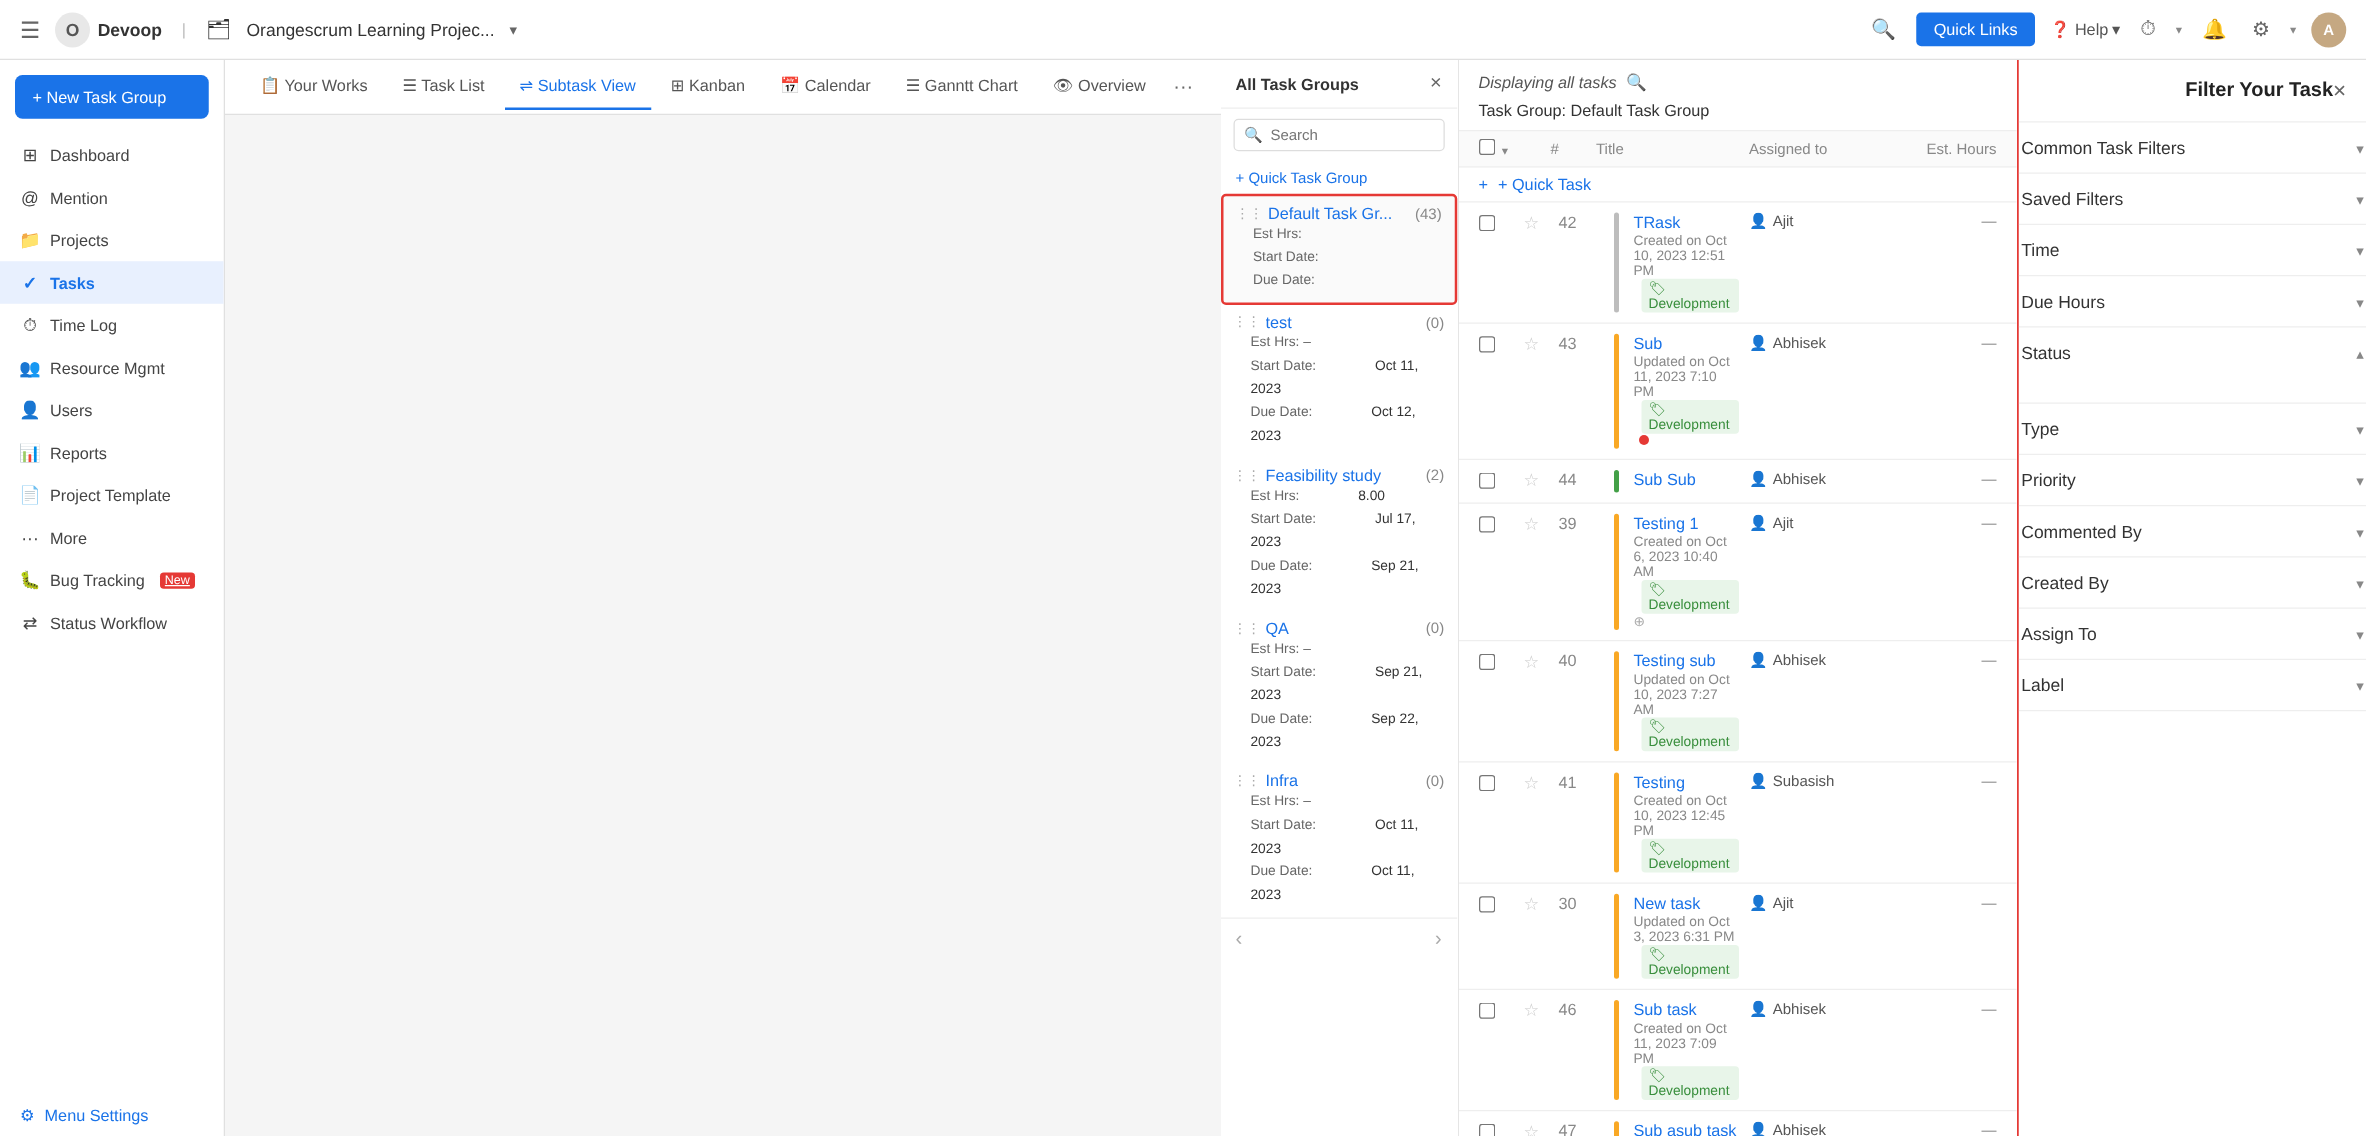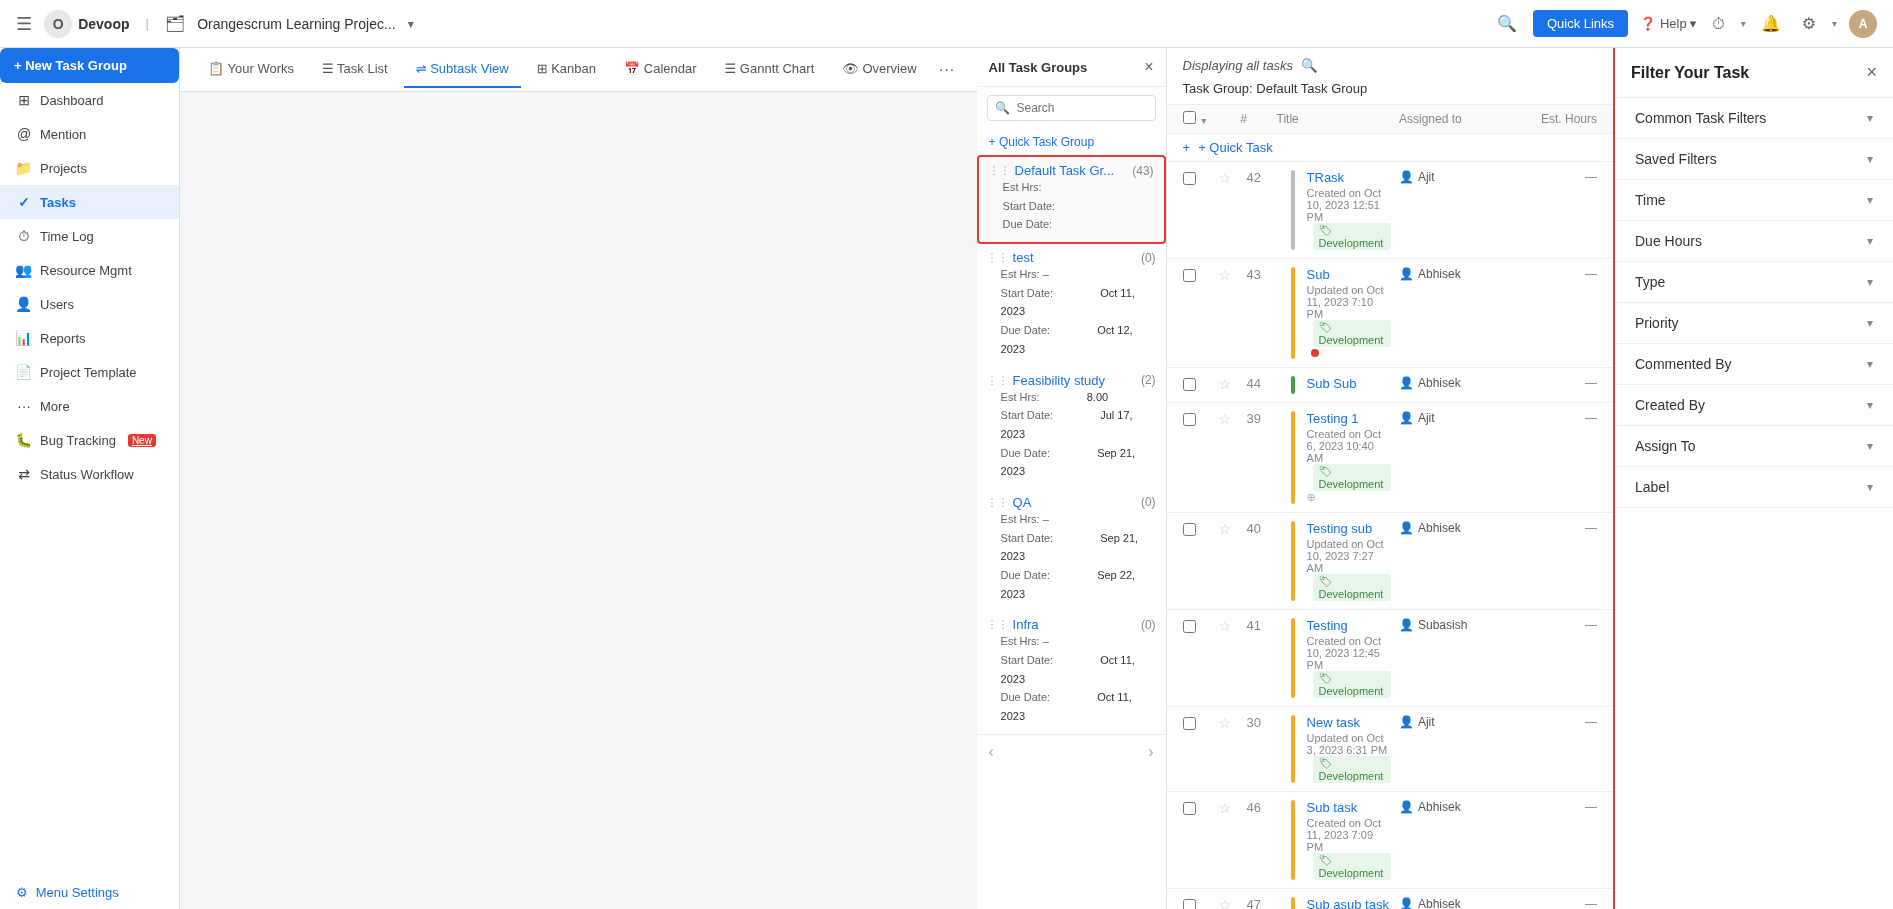--- a/index.html
+++ b/index.html
@@ -14,21 +14,21 @@
     .help-btn { display: flex; align-items: center; gap: 3px; font-size: 13px; color: #555; cursor: pointer; }
     .icon-btn { background: none; border: none; cursor: pointer; color: #666; font-size: 16px; padding: 4px; }
     .hamburger-btn { background: none; border: none; cursor: pointer; color: #666; font-size: 18px; }
     .avatar { width: 28px; height: 28px; border-radius: 50%; background: #c5a882; display: flex; align-items: center; justify-content: center; color: #fff; font-size: 12px; font-weight: 600; }
 
     
     .main-layout { display: flex; flex: 1; overflow: hidden; }
 
     
     .left-sidebar { width: 180px; background: #fff; border-right: 1px solid #e0e0e0; display: flex; flex-direction: column; flex-shrink: 0; overflow-y: auto; }
-    .new-task-group-btn { background: #1a73e8; color: #fff; border: none; border-radius: 6px; padding: 10px 14px; font-size: 13px; font-weight: 700; cursor: pointer; display: flex; align-items: center; gap: 6px; }
+    .new-task-group-btn { background: #1a73e8; color: #fff; border: none; border-radius: 6px; margin: 12px; padding: 10px 14px; font-size: 13px; font-weight: 400; cursor: pointer; display: flex; align-items: center; gap: 6px; }
     .sidebar-nav { display: flex; flex-direction: column; }
     .sidebar-item { display: flex; align-items: center; gap: 8px; padding: 9px 16px; cursor: pointer; color: #444; font-size: 13px; }
     .sidebar-item.active { background: #e8f0fe; color: #1a73e8; font-weight: 600; }
     .sidebar-item .si-icon { width: 16px; height: 16px; display: flex; align-items: center; justify-content: center; font-size: 14px; }
     .menu-settings { display: flex; align-items: center; gap: 8px; padding: 9px 16px; cursor: pointer; color: #1a73e8; font-size: 13px; margin-top: auto; }
     .menu-settings .gear-icon { color: #1a73e8; }
     .new-badge { background: #e53935; color: #fff; font-size: 10px; border-radius: 3px; padding: 1px 4px; margin-left: 4px; text-decoration: underline; }
 
     
     .sub-tabs { display: flex; align-items: center; background: #fff; border-bottom: 1px solid #e0e0e0; padding: 0 16px; height: 44px; flex-shrink: 0; gap: 4px; }
@@ -74,25 +74,25 @@
     .tr-content { flex: 1; }
     .tr-title { color: #1a73e8; font-size: 13px; cursor: pointer; }
     .tr-meta { font-size: 11px; color: #888; margin-top: 2px; }
     .tr-tag { display: inline-flex; align-items: center; gap: 3px; background: #e8f5e9; color: #388e3c; font-size: 11px; padding: 1px 6px; border-radius: 3px; margin-left: 6px; }
     .tr-assigned { width: 110px; font-size: 12px; color: #555; display: flex; align-items: center; gap: 4px; }
     .tr-hours { width: 80px; font-size: 12px; color: #888; text-align: right; }
     .dot-red { width: 8px; height: 8px; background: #e53935; border-radius: 50%; display: inline-block; margin-left: 4px; }
 
     
     .filter-panel { width: 280px; background: #fff; border-left: 2px solid #e53935; flex-shrink: 0; display: flex; flex-direction: column; overflow-y: auto; }
-    .filter-header { display: flex; align-items: center; justify-content: space-between; padding: 14px 16px; border-bottom: 1px solid #eee; }
+    .filter-header { display: flex; align-items: center; justify-content: flex-end; padding: 14px 16px; border-bottom: 1px solid #eee; }
     .filter-title { font-weight: 700; font-size: 16px; color: #222; }
     .filter-close { background: none; border: none; cursor: pointer; font-size: 18px; color: #666; }
     .filter-section { border-bottom: 1px solid #eee; }
-    .filter-section-header { display: flex; align-items: center; justify-content: space-between; padding: 12px 20px; cursor: pointer; }
+    .filter-section-header { display: flex; align-items: flex-end; justify-content: space-between; padding: 12px 2px; cursor: pointer; }
     .filter-section-label { font-size: 14px; color: #333; }
     .filter-section-arrow { color: #888; font-size: 12px; }
     .filter-section.open .filter-section-content { display: block; }
     .filter-section-content { display: none; padding: 8px 16px 12px; }
 
     input[type="checkbox"] { cursor: pointer; }
 
     .bar-yellow { background: #f9a825; }
     .bar-green { background: #43a047; }
     .bar-gray { background: #bdbdbd; }
@@ -463,20 +463,28 @@
           </div>
         </div>
 
         <div class="filter-section">
           <div class="filter-section-header">
             <span class="filter-section-label">Due Hours</span>
             <span class="filter-section-arrow">▾</span>
           </div>
         </div>
 
+        <div class="filter-section open">
+          <div class="filter-section-header">
+            <span class="filter-section-label">Status</span>
+            <span class="filter-section-arrow">▴</span>
+          </div>
+          <div class="filter-section-content" style="display:block;">
+          </div>
+        </div>
 
         <div class="filter-section">
           <div class="filter-section-header">
             <span class="filter-section-label">Type</span>
             <span class="filter-section-arrow">▾</span>
           </div>
         </div>
 
         <div class="filter-section">
           <div class="filter-section-header">

